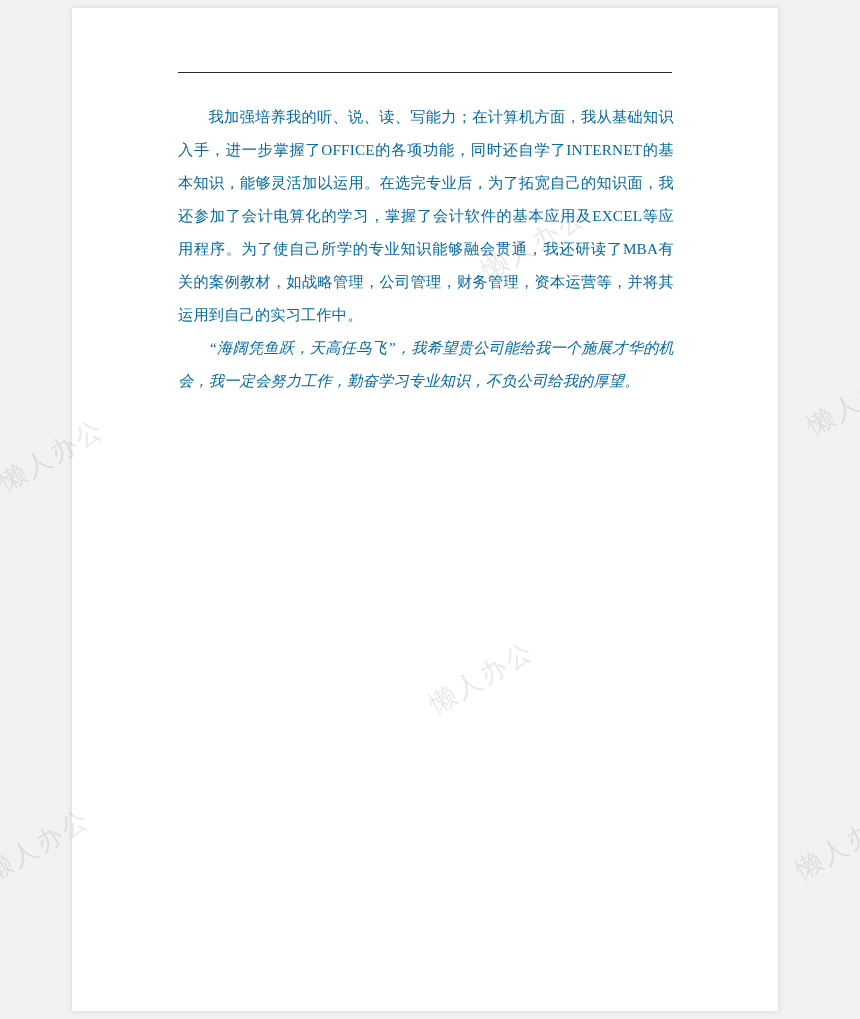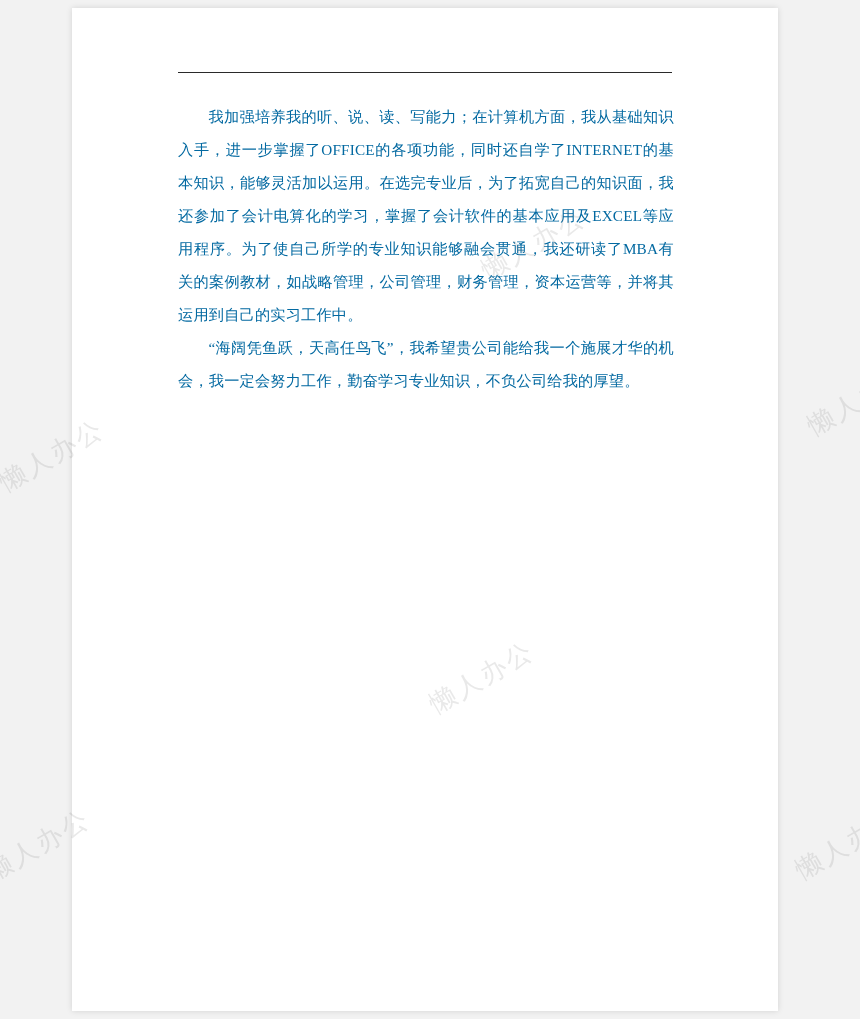--- a/index.html
+++ b/index.html
@@ -55,20 +55,21 @@
     text-align: justify;
     text-justify: inter-ideograph;
     letter-spacing: 0.2px;
   }
 
   .para {
     margin: 0;
   }
   .para + .para {
     margin-top: 0;
+    font-style: italic;
   }
   .indent {
     text-indent: 2em;
   }
 
   
   .watermark {
     position: absolute;
     color: rgba(120,120,120,0.16);
     font-size: 26px;

